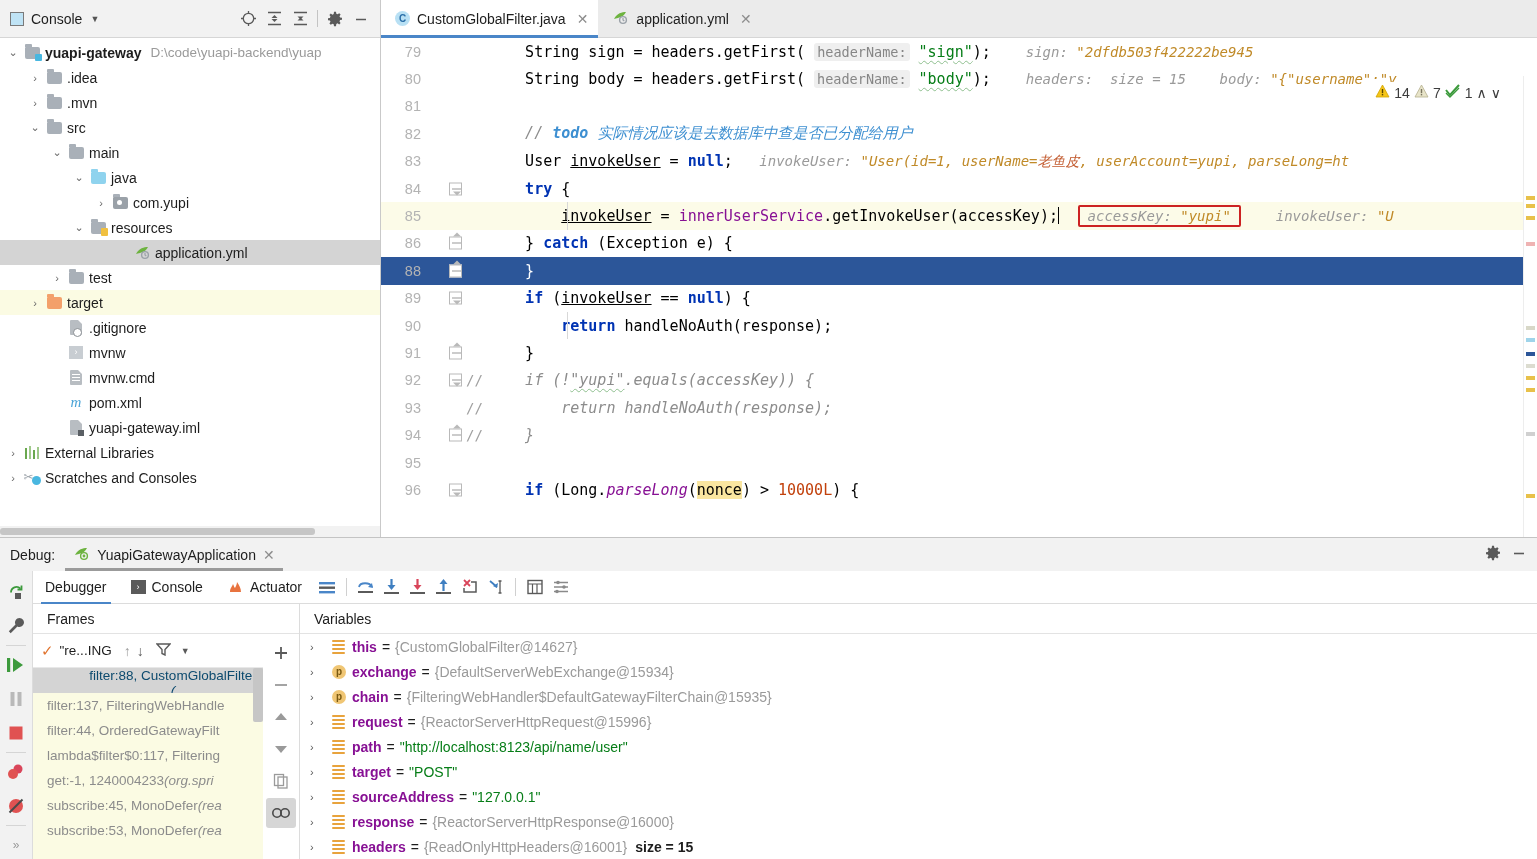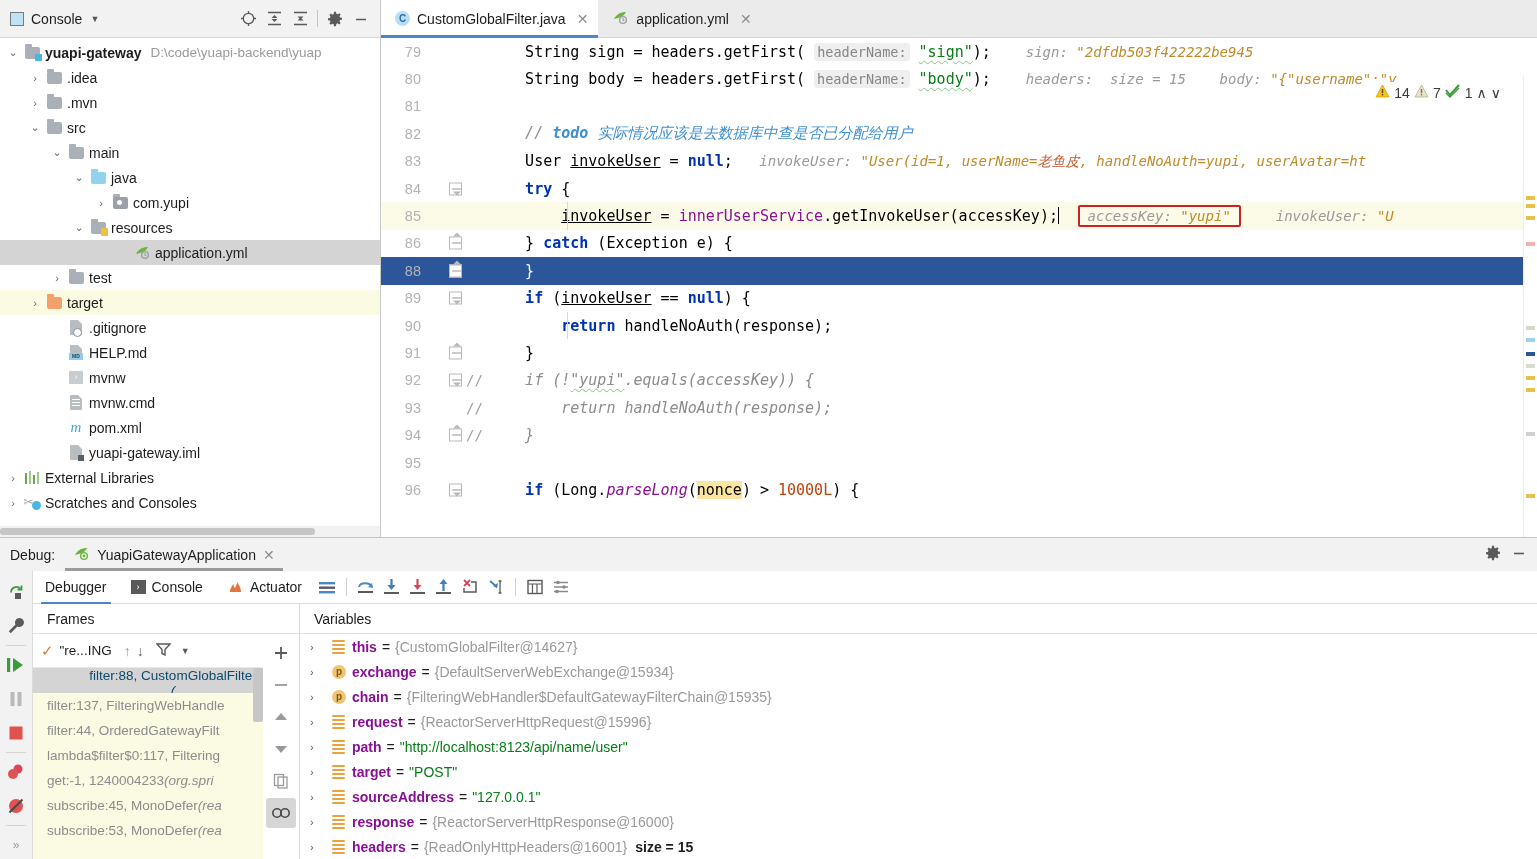--- a/index.html
+++ b/index.html
@@ -306,29 +306,20 @@
         <span class="ticon">
           <span class="filei">
               <span style="position:absolute;left:3px;bottom:-2px;width:9px;height:9px;border:1.4px solid #8a8f94;border-radius:50%;background:#fff;"></span>
             </span>
         </span>
         <span class="tlabel">.gitignore</span>
       </div>
       <div class="tree-row" style="padding-left:48px;">
         <span class="tw"></span>
         <span class="ticon">
-          <span class="filei">
-              <span style="position:absolute;left:-1px;bottom:0;width:14px;height:7px;background:#93cbe8;font-size:5px;color:#1d3f52;text-align:center;line-height:7px;font-weight:bold;">MD</span>
-            </span>
-        </span>
-        <span class="tlabel">HELP.md</span>
-      </div>
-      <div class="tree-row" style="padding-left:48px;">
-        <span class="tw"></span>
-        <span class="ticon">
           <span style="display:inline-block;width:14px;height:13px;background:#c8cdd2;color:#fff;font-size:9px;text-align:center;line-height:13px;">›</span>
         </span>
         <span class="tlabel">mvnw</span>
       </div>
       <div class="tree-row" style="padding-left:48px;">
         <span class="tw"></span>
         <span class="ticon">
           <span class="filei">
               <i style="position:absolute;left:2px;top:4px;width:8px;height:1px;background:#fff;box-shadow:0 3px 0 #fff,0 6px 0 #fff;display:block;"></i>
             </span>
@@ -421,21 +412,21 @@
 
       <div class="code-line">
         <span class="gutter-num">82</span>
         <span class="gutter-fold"><span class="fbar"></span></span>
         <span class="code-text"><span class="cmt">    // </span><span class="todo">todo</span> <span class="todoc">实际情况应该是去数据库中查是否已分配给用户</span></span>
       </div>
 
       <div class="code-line">
         <span class="gutter-num">83</span>
         <span class="gutter-fold"><span class="fbar"></span></span>
-        <span class="code-text"><span class="ident">    User </span><span class="ident uline">invokeUser</span><span class="ident"> = </span><span class="kw">null</span><span class="ident">;</span>  <span class="dbgval"> invokeUser: <span class="v">"User(id=1, userName=</span><span class="cn">老鱼皮</span><span class="v">, handleNoAuth=yupi, userAvatar=ht</span></span></span>
+        <span class="code-text"><span class="ident">    User </span><span class="ident uline">invokeUser</span><span class="ident"> = </span><span class="kw">null</span><span class="ident">;</span>  <span class="dbgval"> invokeUser: <span class="v">"User(id=1, userName=</span><span class="cn">老鱼皮</span><span class="v">, userAccount=yupi, parseLong=ht</span></span></span>
       </div>
 
       <div class="code-line">
         <span class="gutter-num">84</span>
         <span class="gutter-fold"><span class="fbar"></span><span class="fm down"><i></i></span></span>
         <span class="code-text"><span class="kw">    try</span><span class="ident"> {</span></span>
       </div>
 
       <div class="code-line hl-soft">
         <span class="gutter-num">85</span>

